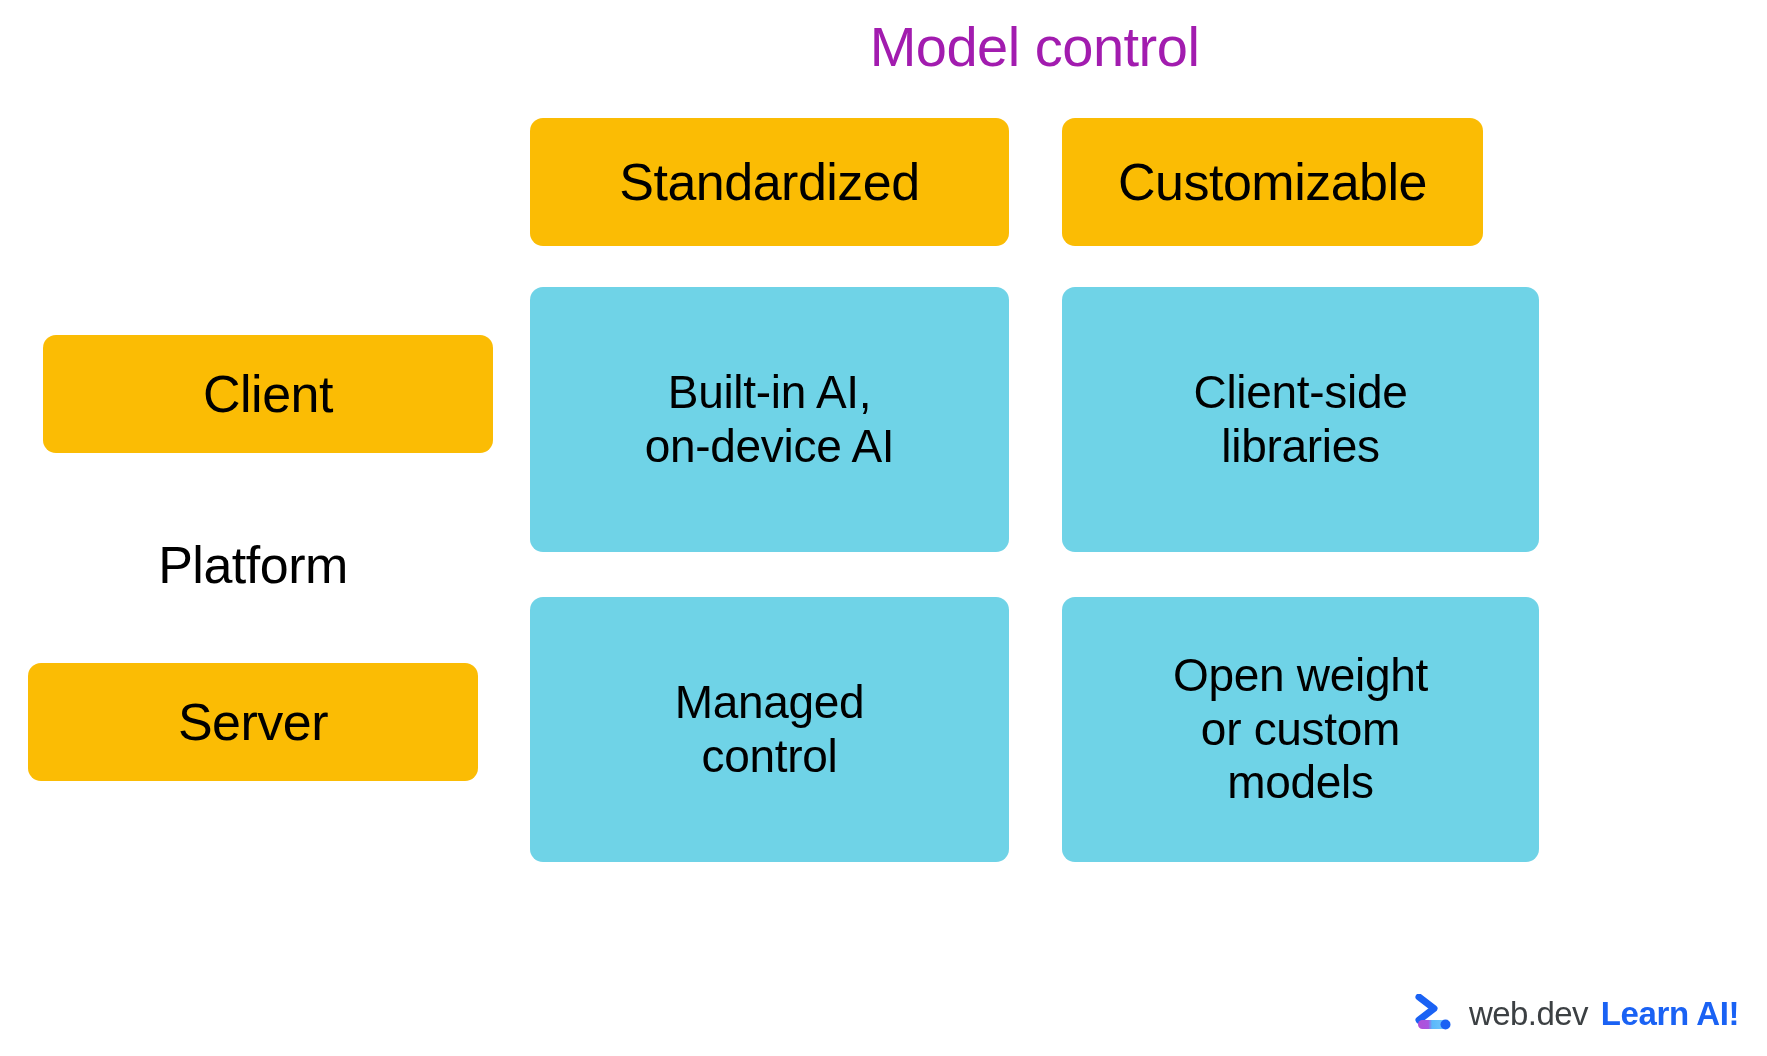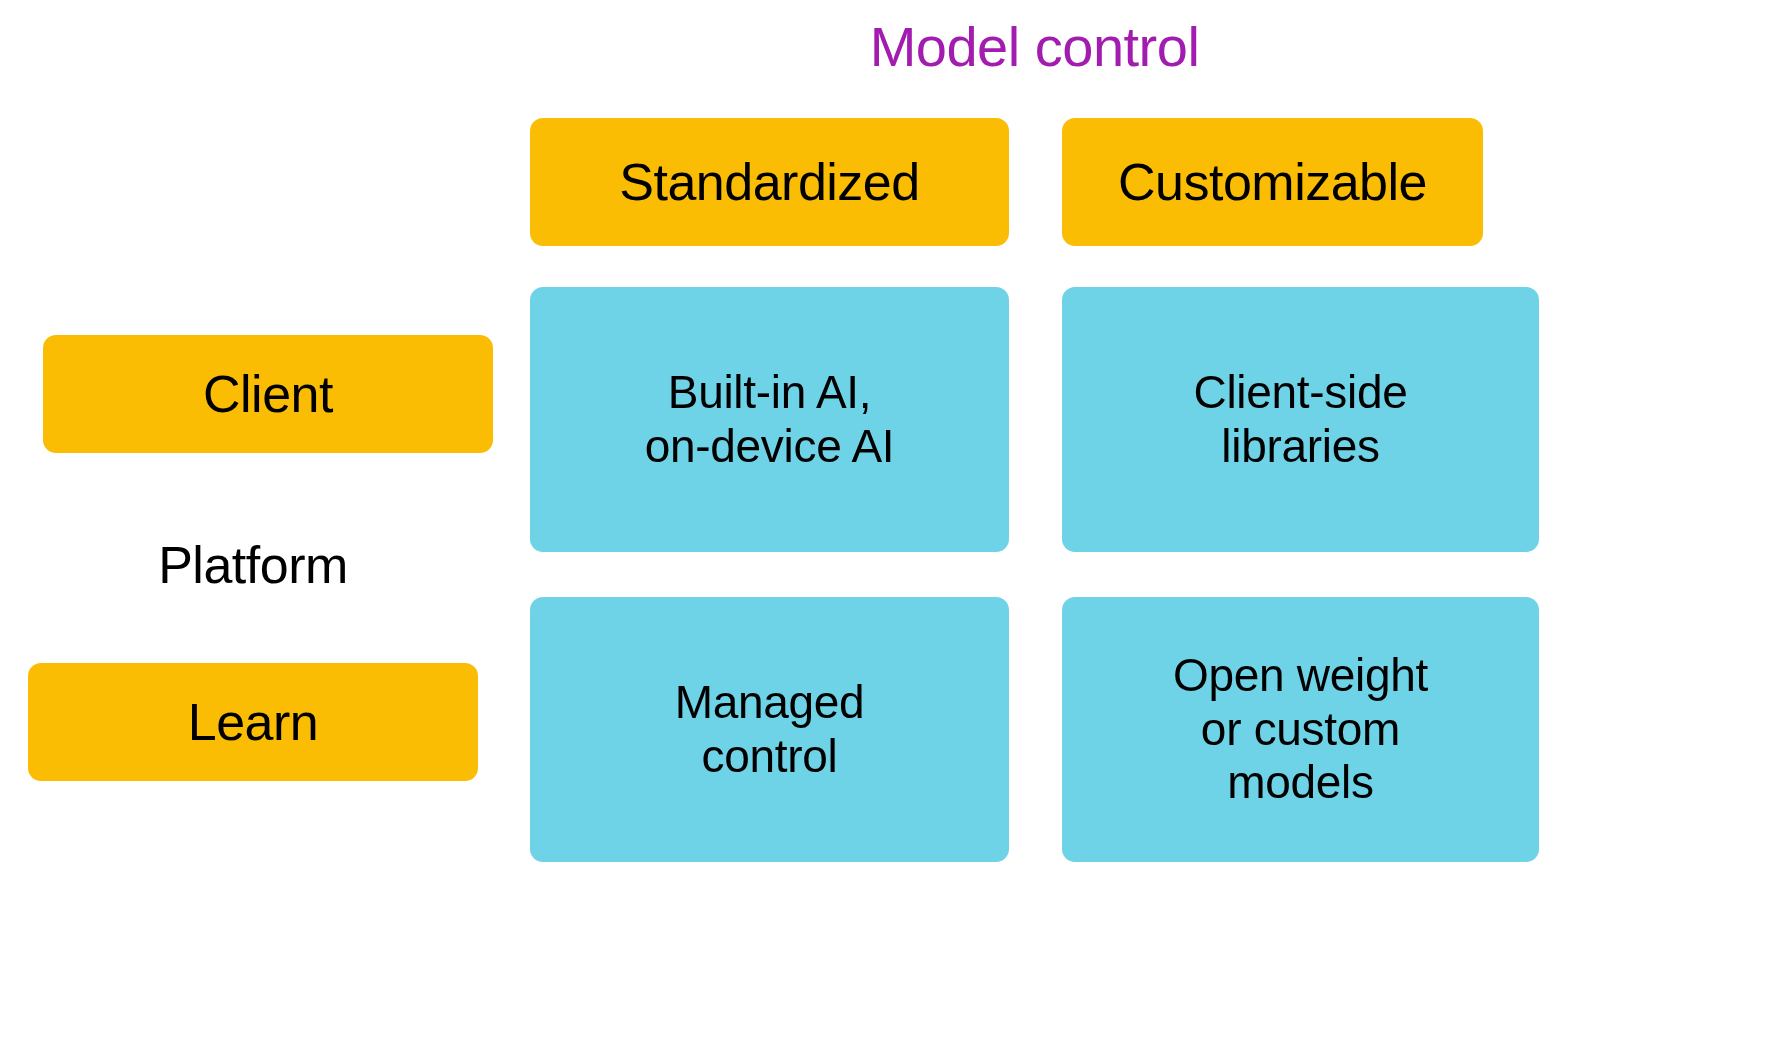--- a/index.html
+++ b/index.html
@@ -156,21 +156,21 @@
 
   <div class="cell yellow row-header r1">
     <span class="cell-text">Client</span>
   </div>
 
   <div class="cell plain axis-label">
     <span class="cell-text">Platform</span>
   </div>
 
   <div class="cell yellow row-header r2">
-    <span class="cell-text">Learn</span>
+    <span class="cell-text">Server</span>
   </div>
 
   <div class="cell cyan body-cell c2 r1">
     <span class="cell-text">Client-side
 libraries</span>
   </div>
 
   <div class="cell cyan body-cell c1 r1">
     <span class="cell-text">Built-in AI,
 on-device AI</span>
@@ -180,14 +180,33 @@
     <span class="cell-text">Managed
 control</span>
   </div>
 
   <div class="cell cyan body-cell c2 r2">
     <span class="cell-text">Open weight
 or custom
 models</span>
   </div>
 
+  <div class="brand">
+    <svg class="brand-mark" viewBox="0 0 42 38">
+
+      <path d="M5 3 L20 14.5 L5 26" fill="none" stroke="#1A62F4" stroke-width="7" stroke-linecap="round" stroke-linejoin="round"></path>
+
+      <defs>
+        <linearGradient id="barGrad" x1="0" y1="0" x2="1" y2="0">
+          <stop offset="0%" stop-color="#B14FD8"></stop>
+          <stop offset="34%" stop-color="#A855E0"></stop>
+          <stop offset="46%" stop-color="#5BB8FA"></stop>
+          <stop offset="100%" stop-color="#78C8FB"></stop>
+        </linearGradient>
+      </defs>
+      <path d="M8.5 26 H30 a4.5 4.5 0 0 1 0 9 H8.5 a4.5 4.5 0 0 1 0 -9 Z" fill="url(#barGrad)"></path>
+      <circle cx="31.5" cy="30.5" r="5" fill="#1A62F4"></circle>
+    </svg>
+    <span class="brand-wordmark">web.dev</span>
+    <span class="brand-tagline">Learn AI!</span>
+  </div>
 
 </div>
 
 </body></html>

